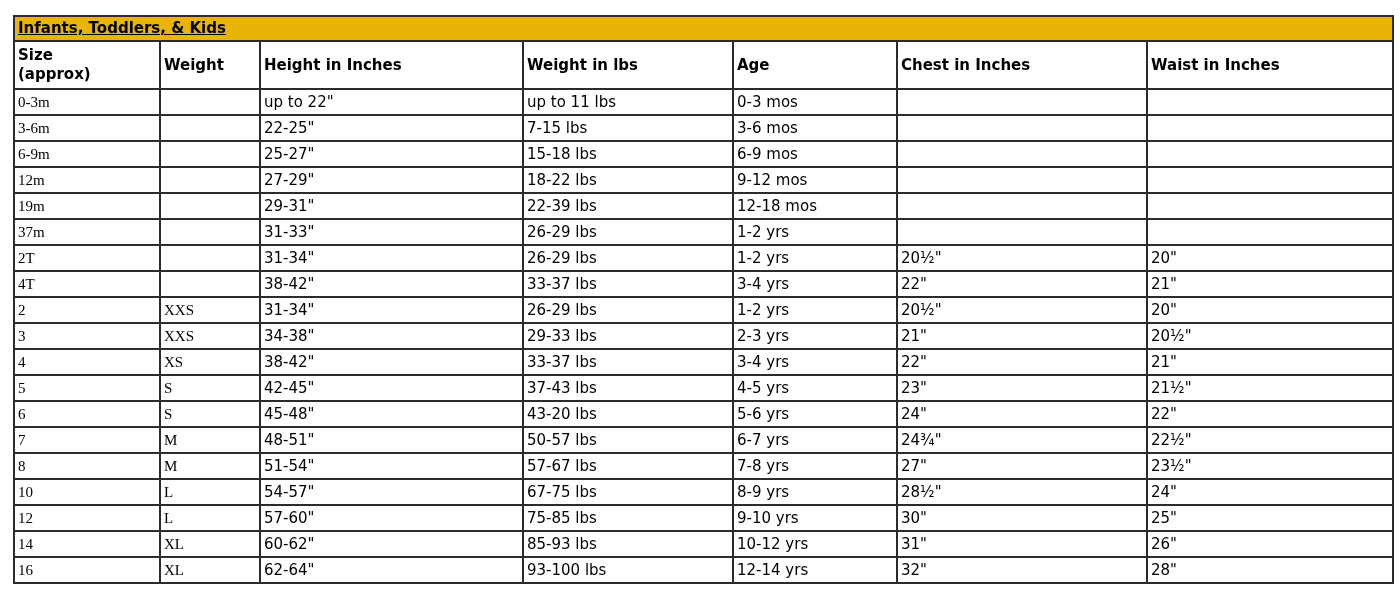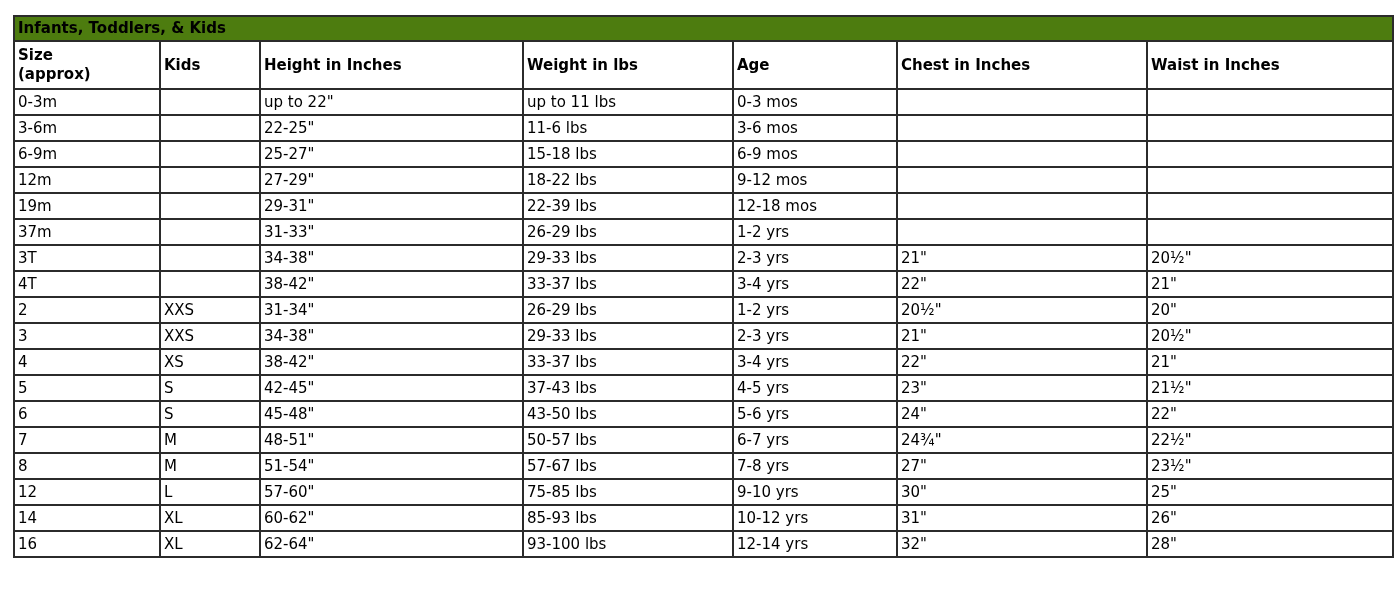--- a/index.html
+++ b/index.html
@@ -27,45 +27,46 @@
     border: 2px solid #2b2b2b;
     font-size: 15px;
     line-height: 1.25;
     padding: 1px 3px;
     vertical-align: middle;
     text-align: left;
     overflow: hidden;
     white-space: nowrap;
   }
   th.chart-title {
-    background: #4d7c0f;
+    background: #eab308;
     text-align: center;
     font-weight: bold;
     font-size: 15px;
     height: 21px;
     padding: 1px 2px;
+    text-decoration: underline;
   }
   tr.header-row th {
     font-weight: bold;
     height: 44px;
     white-space: pre-line;
     background: #ffffff;
   }
   tr.data-row td {
     height: 22px;
     font-weight: normal;
   }
   col.col-size   { width: 146px; }
   col.col-alpha  { width: 100px; }
   col.col-height { width: 263px; }
   col.col-weight { width: 210px; }
   col.col-age    { width: 164px; }
   col.col-chest  { width: 250px; }
   col.col-waist  { width: 246px; }
-  td.col-size, td.col-alpha { font-weight: bold; }
+  td.col-size, td.col-alpha { font-weight: bold; font-family: Liberation Serif, serif; }
 </style>
 </head>
 <body>
 
 <div class="chart-wrap">
   <table class="size-chart">
     <colgroup>
       <col class="col-size">
       <col class="col-alpha">
       <col class="col-height">
@@ -74,21 +75,21 @@
       <col class="col-chest">
       <col class="col-waist">
     </colgroup>
     <thead>
       <tr>
         <th class="chart-title" colspan="7">Infants, Toddlers, &amp; Kids</th>
       </tr>
       <tr class="header-row">
           <th class="col-size">Size
 (approx)</th>
-          <th class="col-alpha">Kids</th>
+          <th class="col-alpha">Weight</th>
           <th class="col-height">Height in Inches</th>
           <th class="col-weight">Weight in lbs</th>
           <th class="col-age">Age</th>
           <th class="col-chest">Chest in Inches</th>
           <th class="col-waist">Waist in Inches</th>
         </tr>
     </thead>
     <tbody>
         <tr class="data-row">
           <td class="col-size">0-3m</td>
@@ -96,21 +97,21 @@
           <td class="col-height">up to 22"</td>
           <td class="col-weight">up to 11 lbs</td>
           <td class="col-age">0-3 mos</td>
           <td class="col-chest"></td>
           <td class="col-waist"></td>
         </tr>
         <tr class="data-row">
           <td class="col-size">3-6m</td>
           <td class="col-alpha"></td>
           <td class="col-height">22-25"</td>
-          <td class="col-weight">11-6 lbs</td>
+          <td class="col-weight">7-15 lbs</td>
           <td class="col-age">3-6 mos</td>
           <td class="col-chest"></td>
           <td class="col-waist"></td>
         </tr>
         <tr class="data-row">
           <td class="col-size">6-9m</td>
           <td class="col-alpha"></td>
           <td class="col-height">25-27"</td>
           <td class="col-weight">15-18 lbs</td>
           <td class="col-age">6-9 mos</td>
@@ -138,27 +139,27 @@
         <tr class="data-row">
           <td class="col-size">37m</td>
           <td class="col-alpha"></td>
           <td class="col-height">31-33"</td>
           <td class="col-weight">26-29 lbs</td>
           <td class="col-age">1-2 yrs</td>
           <td class="col-chest"></td>
           <td class="col-waist"></td>
         </tr>
         <tr class="data-row">
-          <td class="col-size">3T</td>
-          <td class="col-alpha"></td>
-          <td class="col-height">34-38"</td>
-          <td class="col-weight">29-33 lbs</td>
-          <td class="col-age">2-3 yrs</td>
-          <td class="col-chest">21"</td>
-          <td class="col-waist">20½"</td>
+          <td class="col-size">2T</td>
+          <td class="col-alpha"></td>
+          <td class="col-height">31-34"</td>
+          <td class="col-weight">26-29 lbs</td>
+          <td class="col-age">1-2 yrs</td>
+          <td class="col-chest">20½"</td>
+          <td class="col-waist">20"</td>
         </tr>
         <tr class="data-row">
           <td class="col-size">4T</td>
           <td class="col-alpha"></td>
           <td class="col-height">38-42"</td>
           <td class="col-weight">33-37 lbs</td>
           <td class="col-age">3-4 yrs</td>
           <td class="col-chest">22"</td>
           <td class="col-waist">21"</td>
         </tr>
@@ -195,21 +196,21 @@
           <td class="col-height">42-45"</td>
           <td class="col-weight">37-43 lbs</td>
           <td class="col-age">4-5 yrs</td>
           <td class="col-chest">23"</td>
           <td class="col-waist">21½"</td>
         </tr>
         <tr class="data-row">
           <td class="col-size">6</td>
           <td class="col-alpha">S</td>
           <td class="col-height">45-48"</td>
-          <td class="col-weight">43-50 lbs</td>
+          <td class="col-weight">43-20 lbs</td>
           <td class="col-age">5-6 yrs</td>
           <td class="col-chest">24"</td>
           <td class="col-waist">22"</td>
         </tr>
         <tr class="data-row">
           <td class="col-size">7</td>
           <td class="col-alpha">M</td>
           <td class="col-height">48-51"</td>
           <td class="col-weight">50-57 lbs</td>
           <td class="col-age">6-7 yrs</td>
@@ -219,20 +220,29 @@
         <tr class="data-row">
           <td class="col-size">8</td>
           <td class="col-alpha">M</td>
           <td class="col-height">51-54"</td>
           <td class="col-weight">57-67 lbs</td>
           <td class="col-age">7-8 yrs</td>
           <td class="col-chest">27"</td>
           <td class="col-waist">23½"</td>
         </tr>
         <tr class="data-row">
+          <td class="col-size">10</td>
+          <td class="col-alpha">L</td>
+          <td class="col-height">54-57"</td>
+          <td class="col-weight">67-75 lbs</td>
+          <td class="col-age">8-9 yrs</td>
+          <td class="col-chest">28½"</td>
+          <td class="col-waist">24"</td>
+        </tr>
+        <tr class="data-row">
           <td class="col-size">12</td>
           <td class="col-alpha">L</td>
           <td class="col-height">57-60"</td>
           <td class="col-weight">75-85 lbs</td>
           <td class="col-age">9-10 yrs</td>
           <td class="col-chest">30"</td>
           <td class="col-waist">25"</td>
         </tr>
         <tr class="data-row">
           <td class="col-size">14</td>

